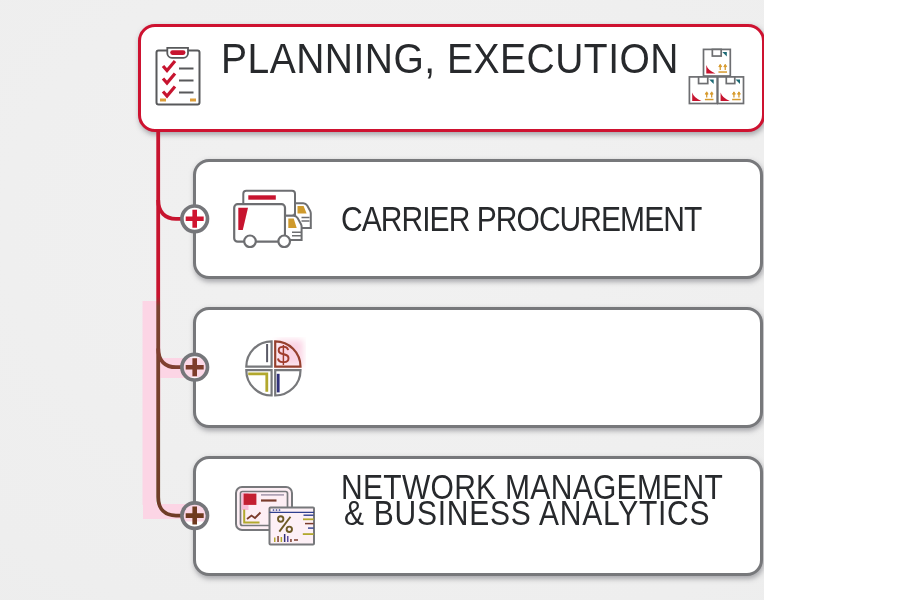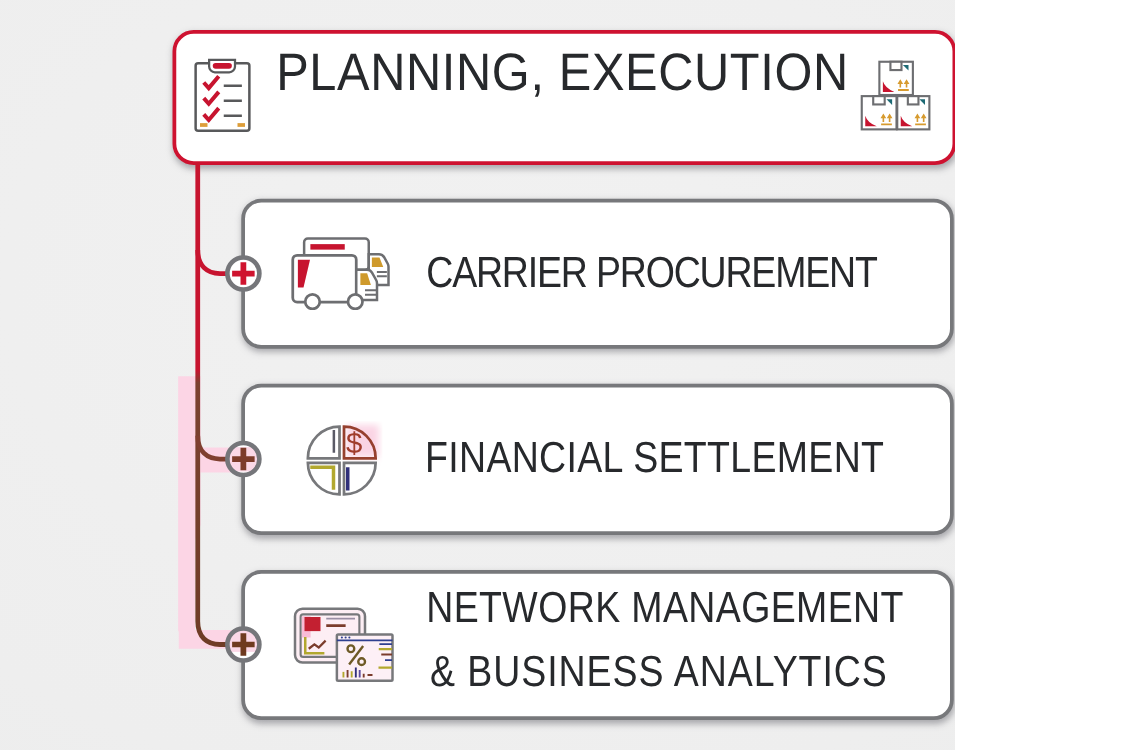--- a/index.html
+++ b/index.html
@@ -17,35 +17,34 @@
   .t > span{display:inline-block;transform-origin:50% 50%;}
   .tt{left:137px;width:626px;text-align:center;font-size:39px;line-height:39px;}
   .tt > span{transform:scaleY(1.08);}
   .rt{font-size:30px;line-height:30px;}
   .rt > span{transform:scaleY(1.16);}
   #tt1{top:39px;letter-spacing:0.5px;}
   #tt2{top:81.25px;letter-spacing:0.95px;}
   #t1{left:341px;top:203.5px;letter-spacing:-0.95px;}
   #t2{left:340px;top:351.75px;letter-spacing:0.26px;}
   #t3a{left:341px;top:472px;letter-spacing:0.3px;}
-  #t3b{left:344px;top:523px;letter-spacing:0.75px;text-decoration:underline;}
+  #t3b{left:344px;top:498px;letter-spacing:0.75px;text-decoration:underline;}
   svg{position:absolute;}
 </style>
 </head>
 <body>
 <div id="stage">
 
   <div class="box" id="topbox"></div>
   <div class="box row" id="row1"></div>
   <div class="box row" id="row2"></div>
   <div class="box row" id="row3"></div>
 
   <div class="t tt" id="tt1"><span>PLANNING, EXECUTION</span></div>
   <div class="t rt" id="t1"><span>CARRIER PROCUREMENT</span></div>
-  <div class="t rt" id="t2"><span>FINANCIAL SETTLEMENT</span></div>
   <div class="t rt" id="t3a"><span>NETWORK MANAGEMENT</span></div>
   <div class="t rt" id="t3b"><span>&amp; BUSINESS ANALYTICS</span></div>
 
   <svg id="conn" width="900" height="600" viewBox="0 0 900 600" style="left:0;top:0;">
     <defs>
       <linearGradient id="lg" x1="0" y1="127" x2="0" y2="515" gradientUnits="userSpaceOnUse">
         <stop offset="0.4364" stop-color="#c7142f"></stop>
         <stop offset="0.4623" stop-color="#7b4230"></stop>
         <stop offset="1" stop-color="#6f3c26"></stop>
       </linearGradient>

